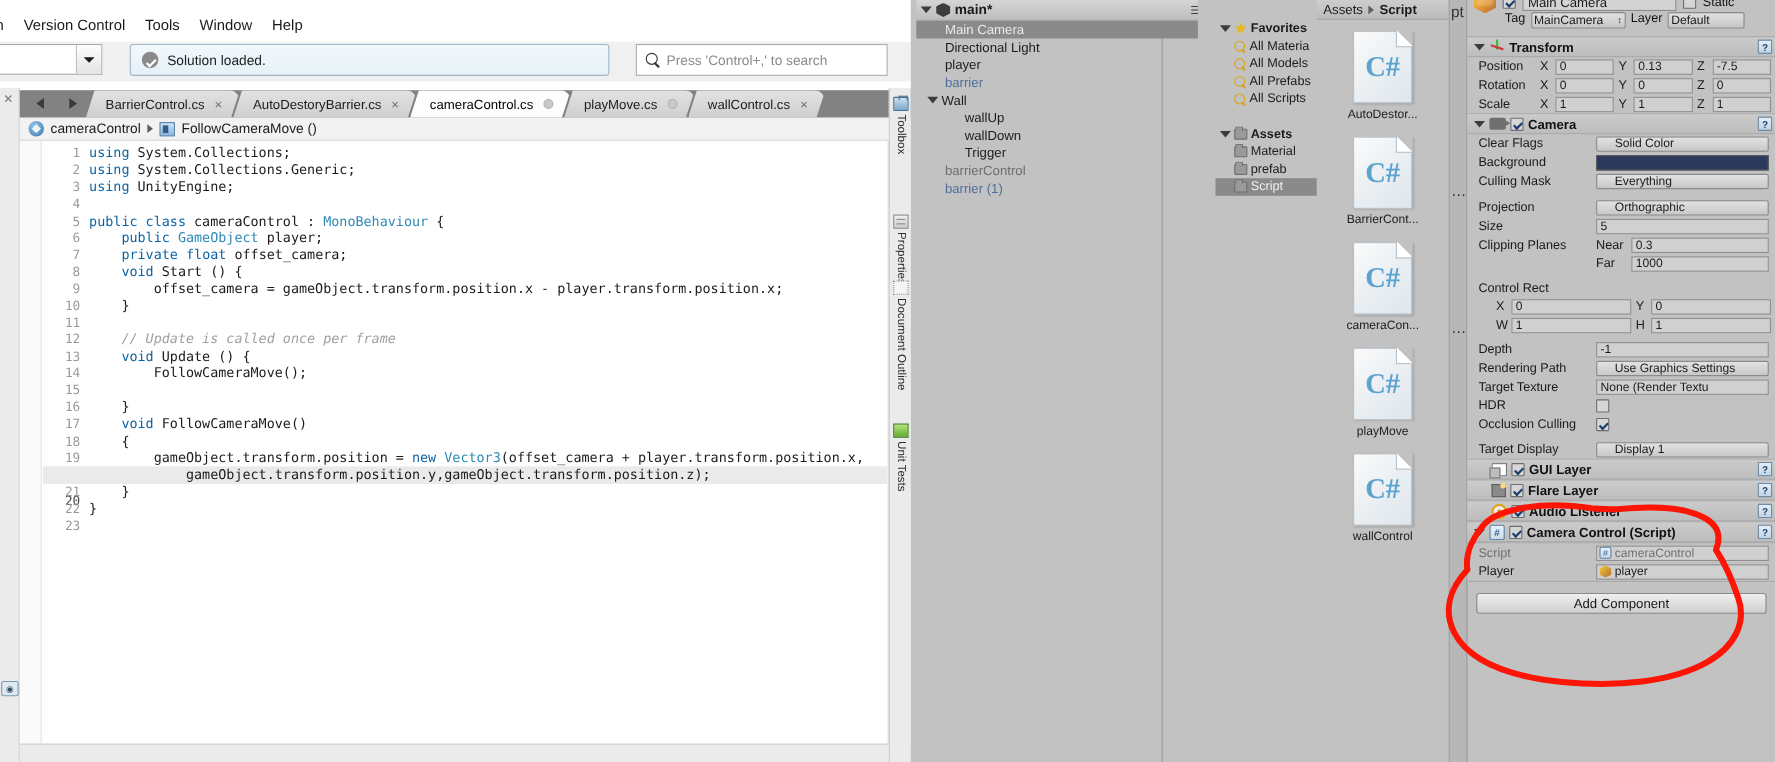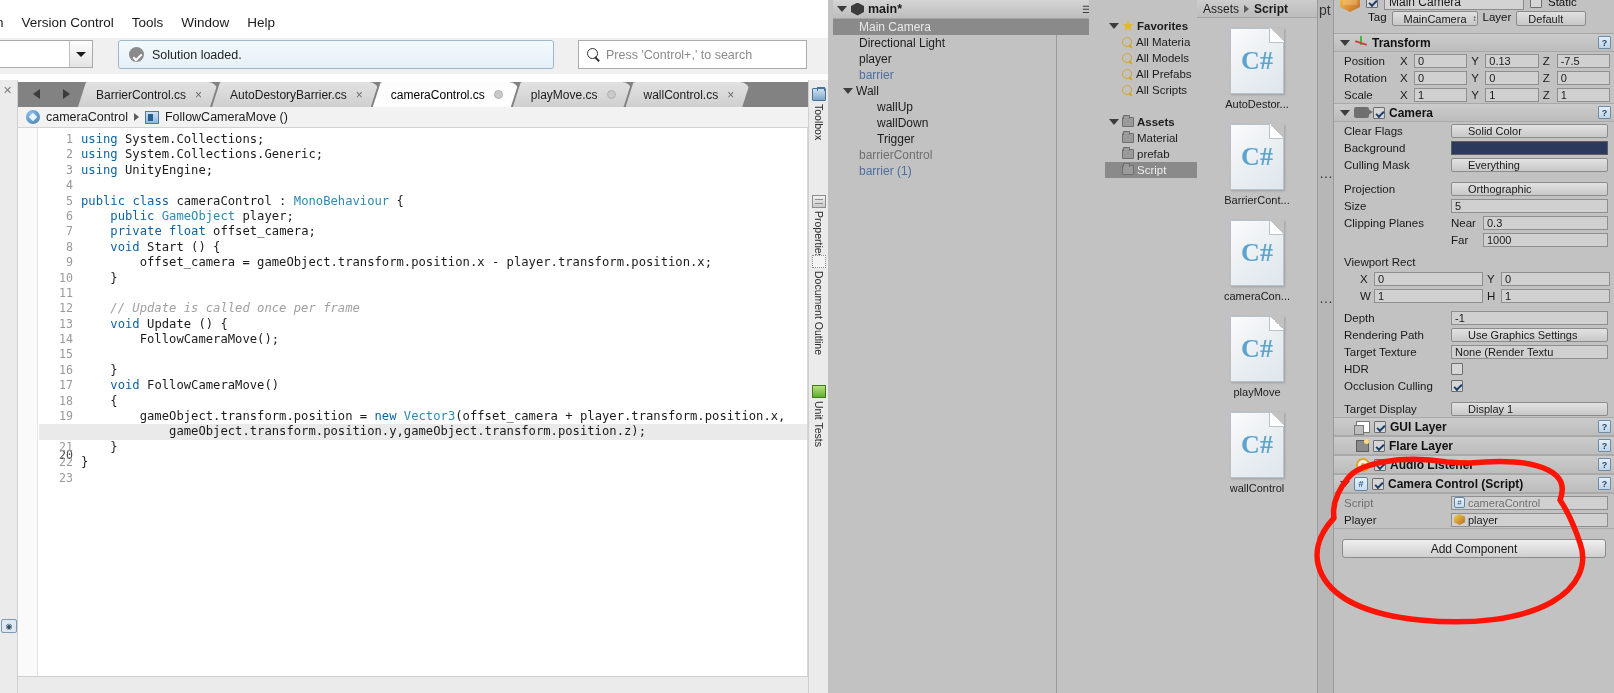--- a/index.html
+++ b/index.html
@@ -371,21 +371,21 @@
   }
   .go-row2 {
     position:absolute; left:0; top:11px; width:100%; height:18px;
     display:flex; align-items:flex-start; gap:5px; padding-left: 34px;
     font-size: 11.5px;
   }
   .popup {
     height: 15px; background: linear-gradient(#e0e0e0,#c7c7c7);
     border: 1px solid #8b8b8b; border-radius: 2px;
     display:flex; align-items:center; justify-content:space-between;
-    padding: 0 11px; font-size: 11px; color:#1a1a1a; gap: 6px;
+    padding: 0 2px; font-size: 11px; color:#1a1a1a; gap: 6px;
   }
   .popup .updown { font-size: 8px; line-height: 7px; color:#333; }
 
   .comp {
     border-bottom: 1px solid #a9a9a9;
     background: #c2c2c2;
   }
   .comp-head {
     height: 18px; display: flex; align-items: center; gap: 4px;
     padding-left: 6px; background: linear-gradient(#cbcbcb,#bdbdbd);
@@ -825,21 +825,21 @@
             <span class="axis" style="width:32px;">Near</span>
             <span class="pfield">0.3</span>
           </div>
           <div class="prow2">
             <span class="plab"></span>
             <span class="axis" style="width:32px;">Far</span>
             <span class="pfield">1000</span>
           </div>
           <div style="height:5px;"></div>
           <div class="prow2">
-            <span>Viewport Rect</span>
+            <span>Control Rect</span>
           </div>
           <div class="prow2" style="padding-left:26px;">
             <span class="axis">X</span>
             <span class="vec-field">0</span>
             <span class="axis">Y</span>
             <span class="vec-field">0</span>
           </div>
           <div class="prow2" style="padding-left:26px;">
             <span class="axis">W</span>
             <span class="vec-field">1</span>

